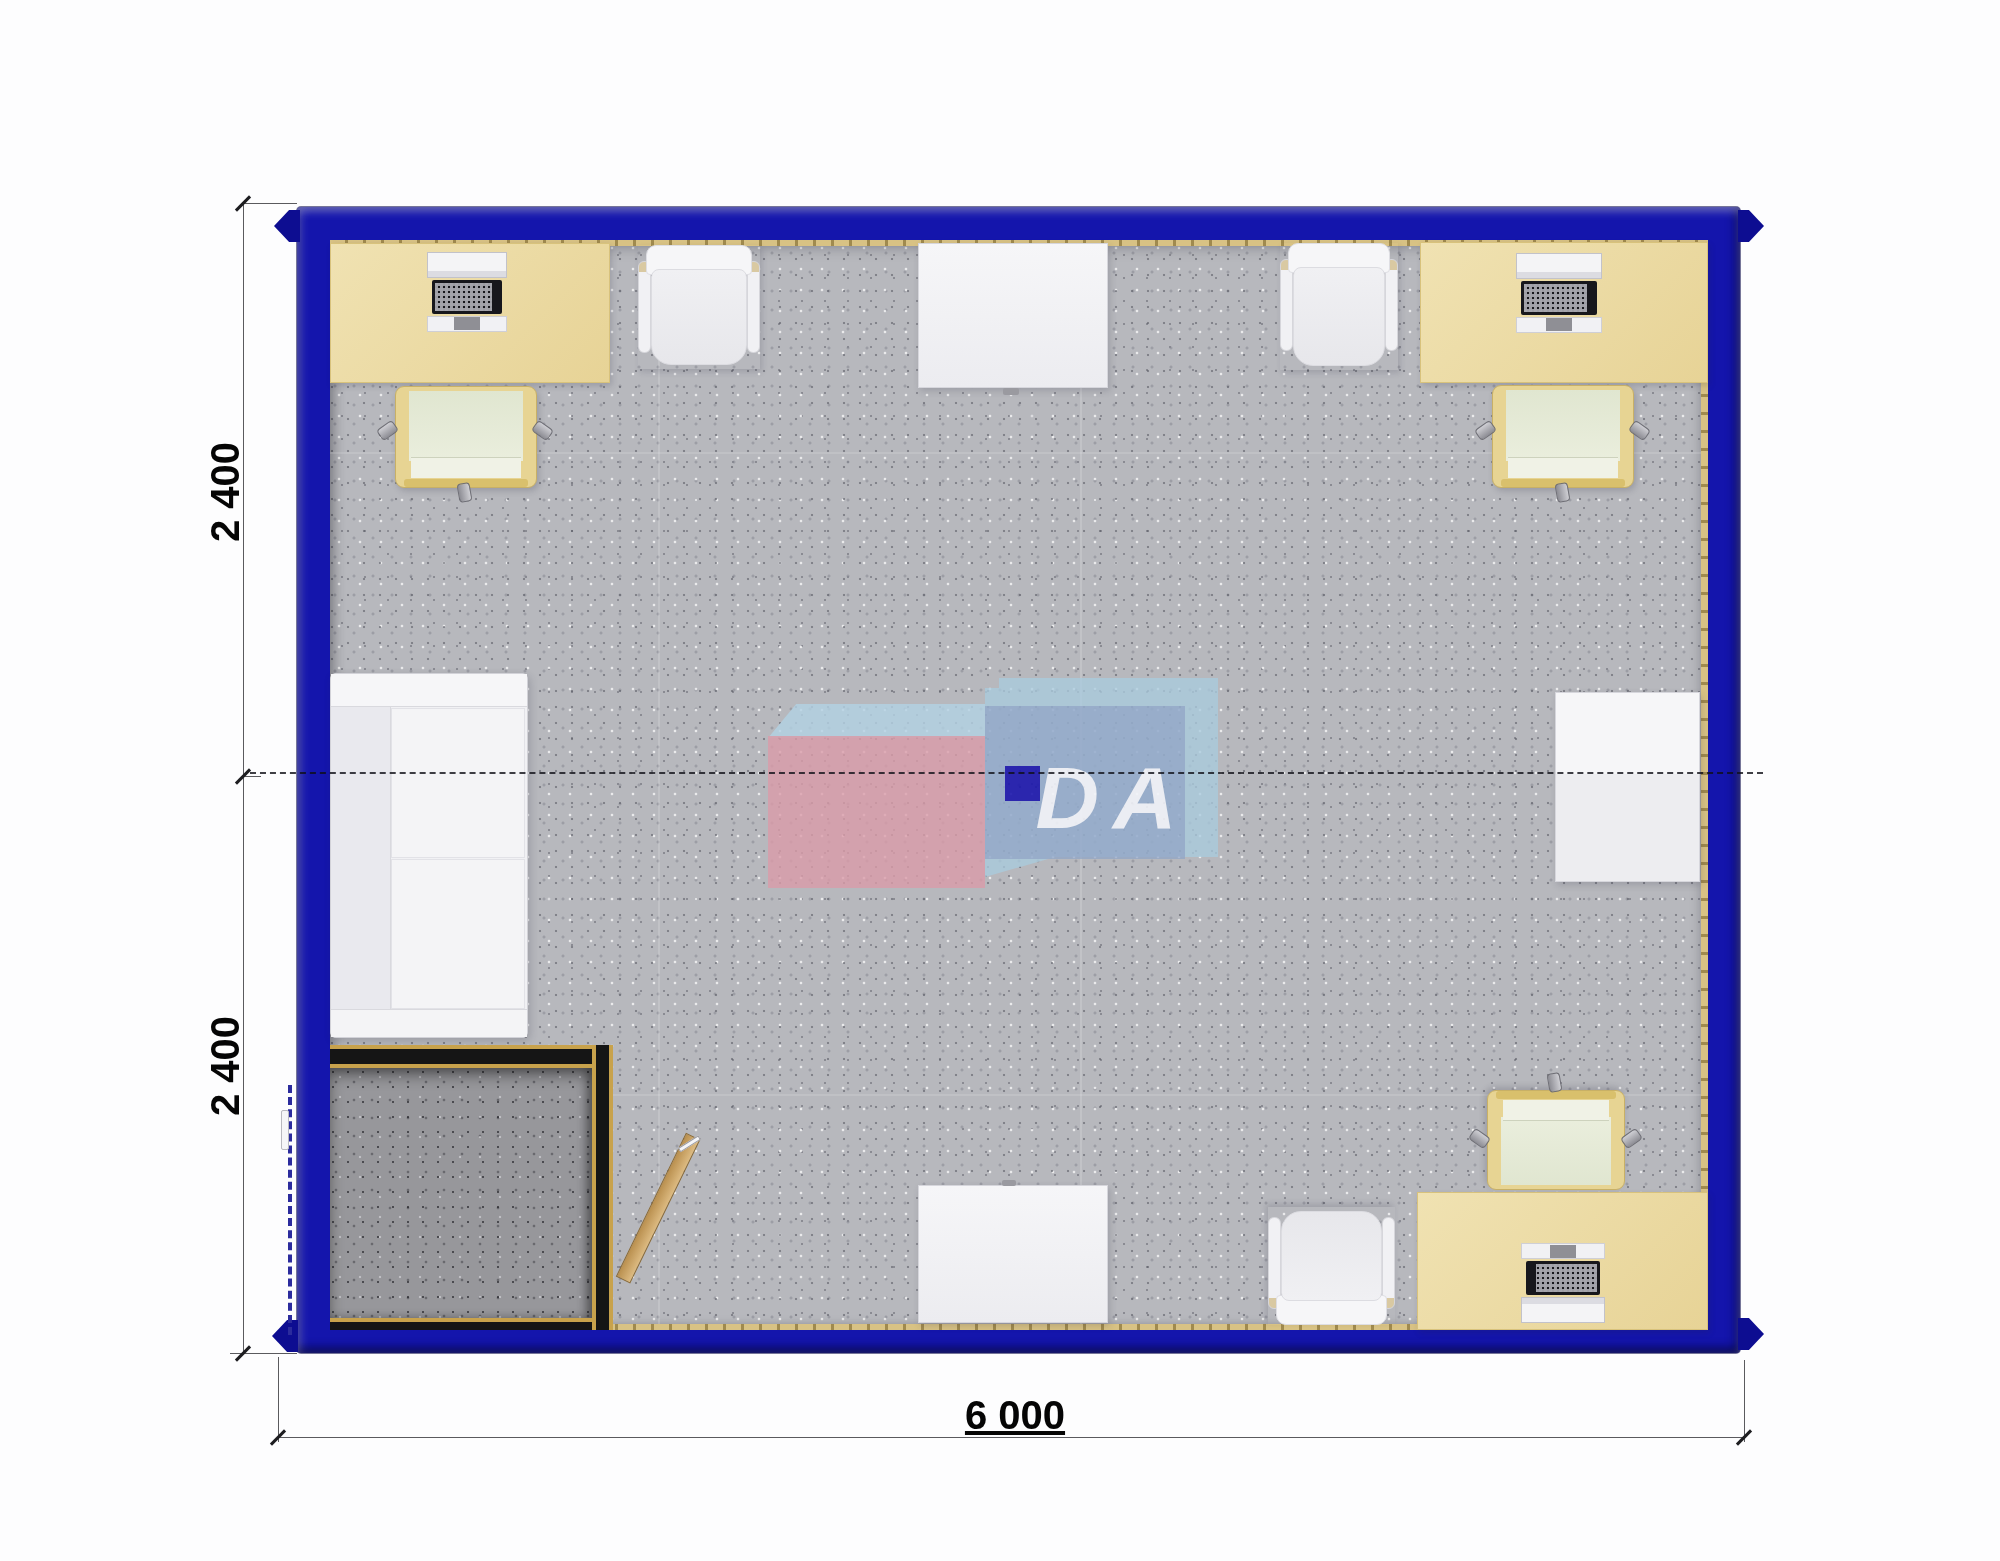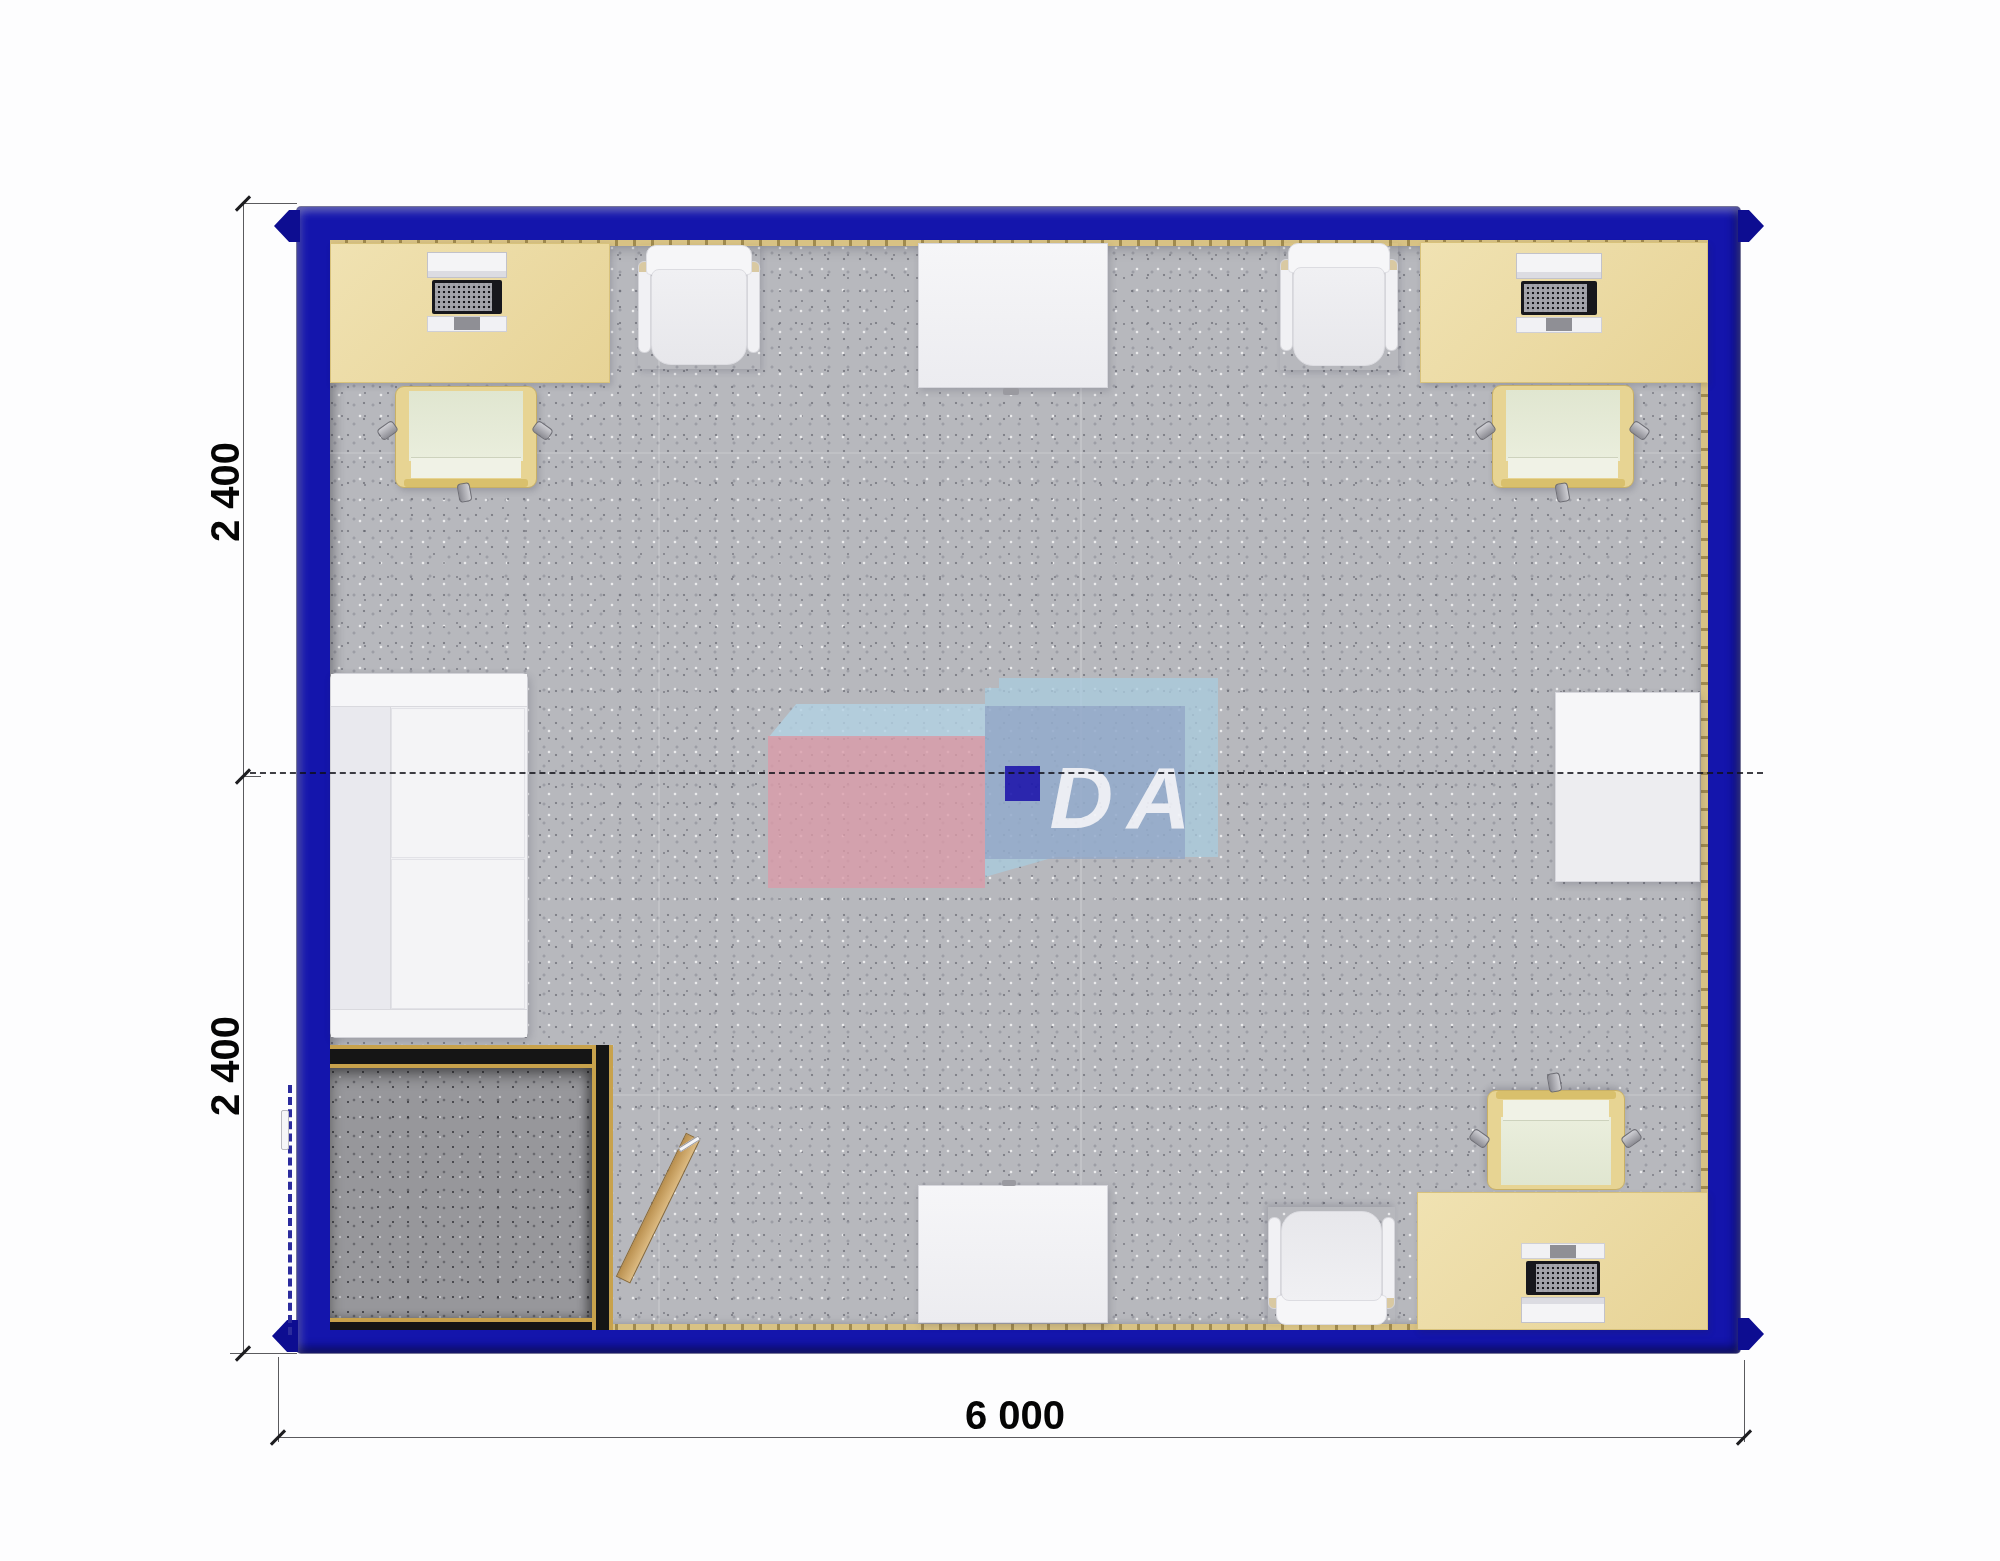--- a/index.html
+++ b/index.html
@@ -135,21 +135,21 @@
 
   <div class="trim" style="left:330px;top:240px;width:1378px;height:6px;"></div>
   <div class="trim-vert" style="left:1701px;top:240px;width:7px;height:1090px;"></div>
   <div class="trim" style="left:330px;top:1324px;width:1378px;height:6px;"></div>
 
   <div class="logo">
     <div class="pink-top"></div>
     <div class="pink"></div>
     <div class="blue-main"></div>
     <div class="blue-mid"></div>
-    <div class="brand" style="left:269px;top:72px;width:180px;letter-spacing:14px;">DA</div>
+    <div class="brand" style="left:255px;top:72px;width:180px;letter-spacing:14px;">DA</div>
     <div class="navy-sq"></div>
   </div>
 
   <div class="desk" style="left:330px;top:243px;width:280px;height:140px;"></div>
   <div class="comp" style="left:427px;top:252px;width:80px;height:80px;">
     <div class="mon"></div>
     <div class="kb">
         <div class="keys"></div>
       </div>
     <div class="base"></div>
@@ -258,15 +258,15 @@
   <div class="dim-tick" style="left:233px;top:775px;"></div>
   <div class="dim-tick" style="left:233px;top:1352px;"></div>
   <div class="dim-label rot" style="left:153px;top:472px;width:140px;height:40px;">2 400</div>
   <div class="dim-label rot" style="left:153px;top:1046px;width:140px;height:40px;">2 400</div>
 
   <div class="dim-line" style="left:278px;top:1437px;width:1466px;height:1px;"></div>
   <div class="dim-line" style="left:278px;top:1357px;width:1px;height:85px;"></div>
   <div class="dim-line" style="left:1744px;top:1360px;width:1px;height:82px;"></div>
   <div class="dim-tick" style="left:268px;top:1436px;"></div>
   <div class="dim-tick" style="left:1734px;top:1436px;"></div>
-  <div class="dim-label" style="left:945px;top:1393px;width:140px;height:40px;">6 000</div>
+  <div class="dim-label" style="left:945px;top:1393px;width:140px;height:40px;text-decoration:underline;">6 000</div>
 
 </div>
 
 </body></html>

